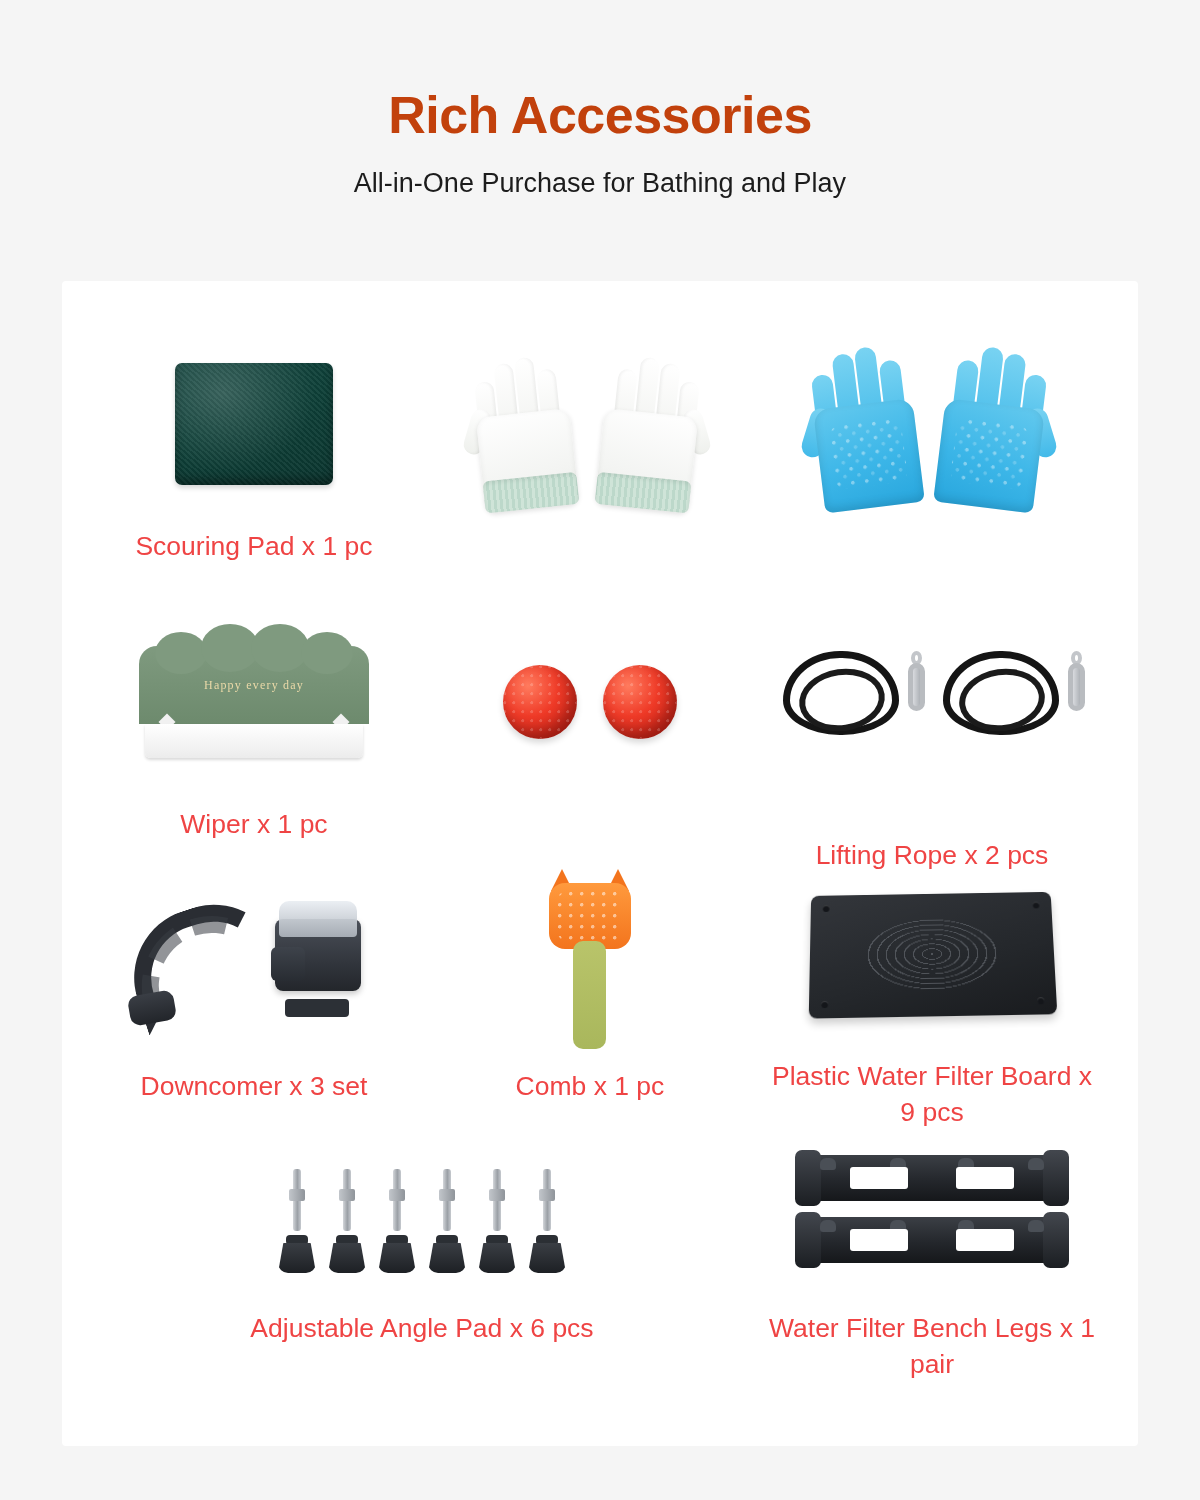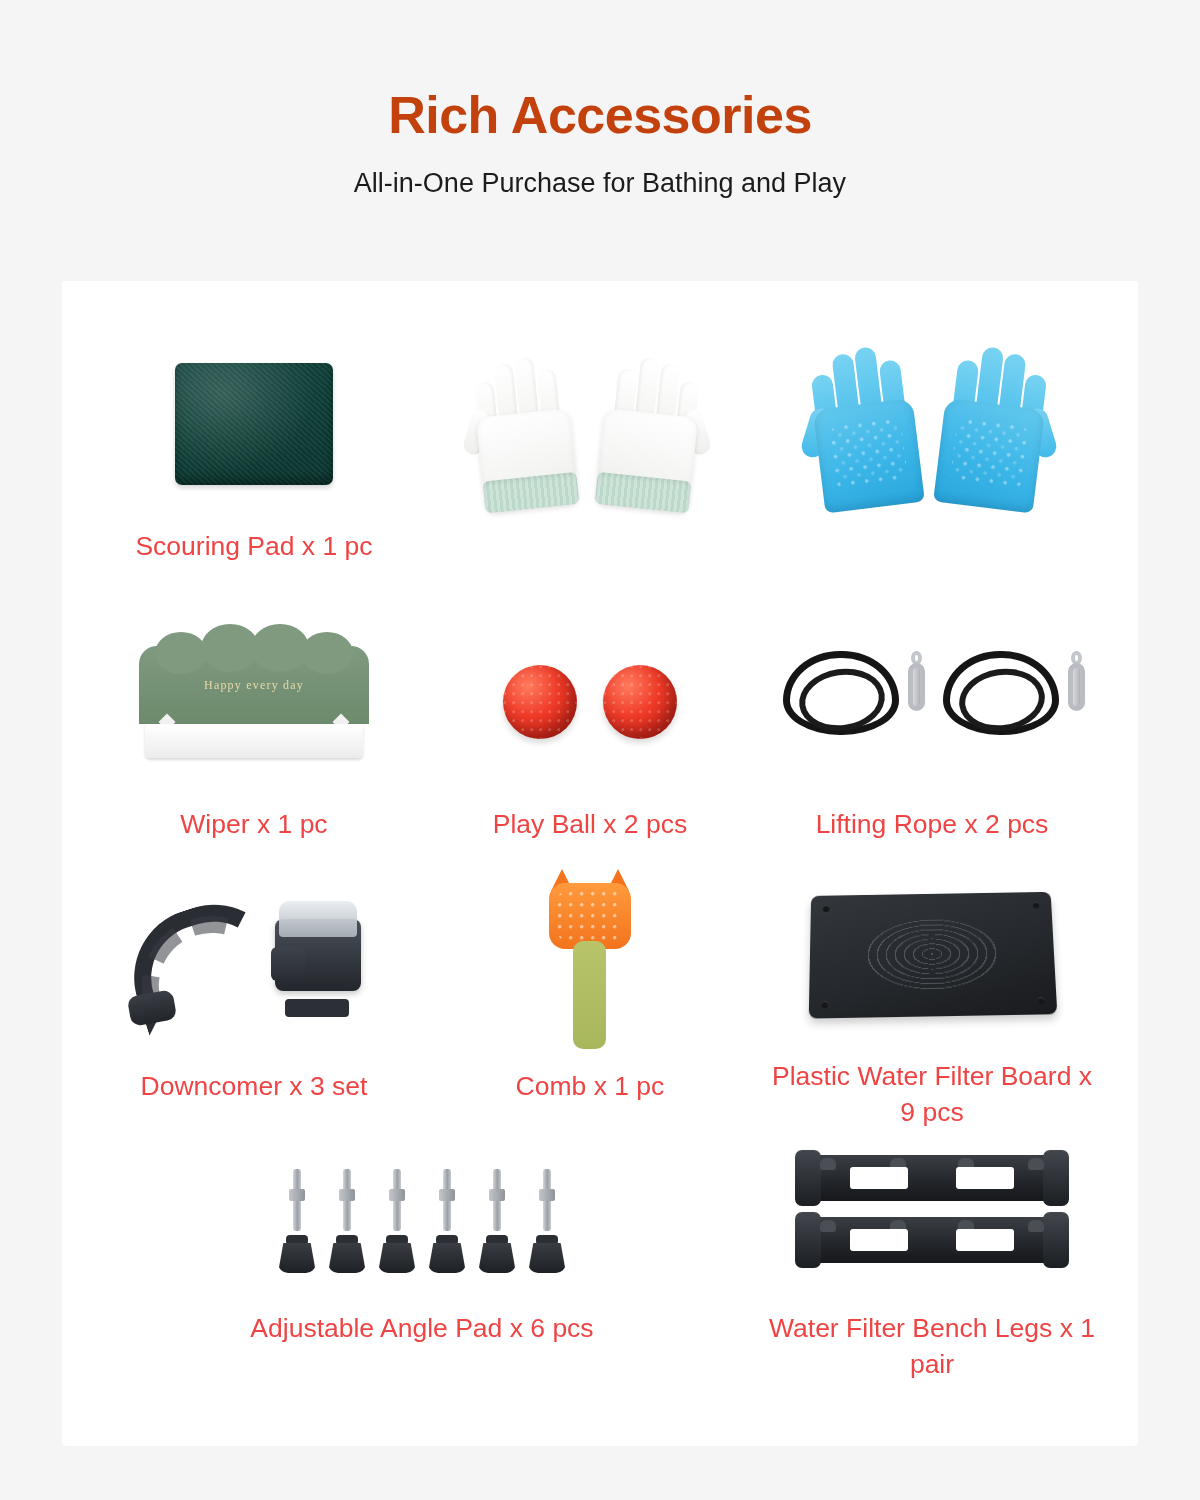--- a/index.html
+++ b/index.html
@@ -453,24 +453,23 @@
         <div class="caption">Wiper x 1 pc</div>
       </div>
 
       <div class="cell" style="left:358px; top:326px;">
         <div class="art">
           <div style="display:flex;gap:26px;align-items:center;">
             <div class="ball"></div>
             <div class="ball"></div>
           </div>
         </div>
-        <div class="caption">Play Ball x 2 pcs</div>
-      </div>
-
-      <div class="cell" style="left:700px; top:326px;">
+      </div>
+
+      <div class="cell" style="left:700px; top:326px;gap:31px;">
         <div class="art">
           <div style="display:flex;gap:10px;align-items:center;">
             <div class="rope">
               <div class="loopOuter"></div>
               <div class="loopInner"></div>
               <div class="clipTop"></div>
               <div class="clip"></div>
             </div>
             <div class="rope">
               <div class="loopOuter"></div>

